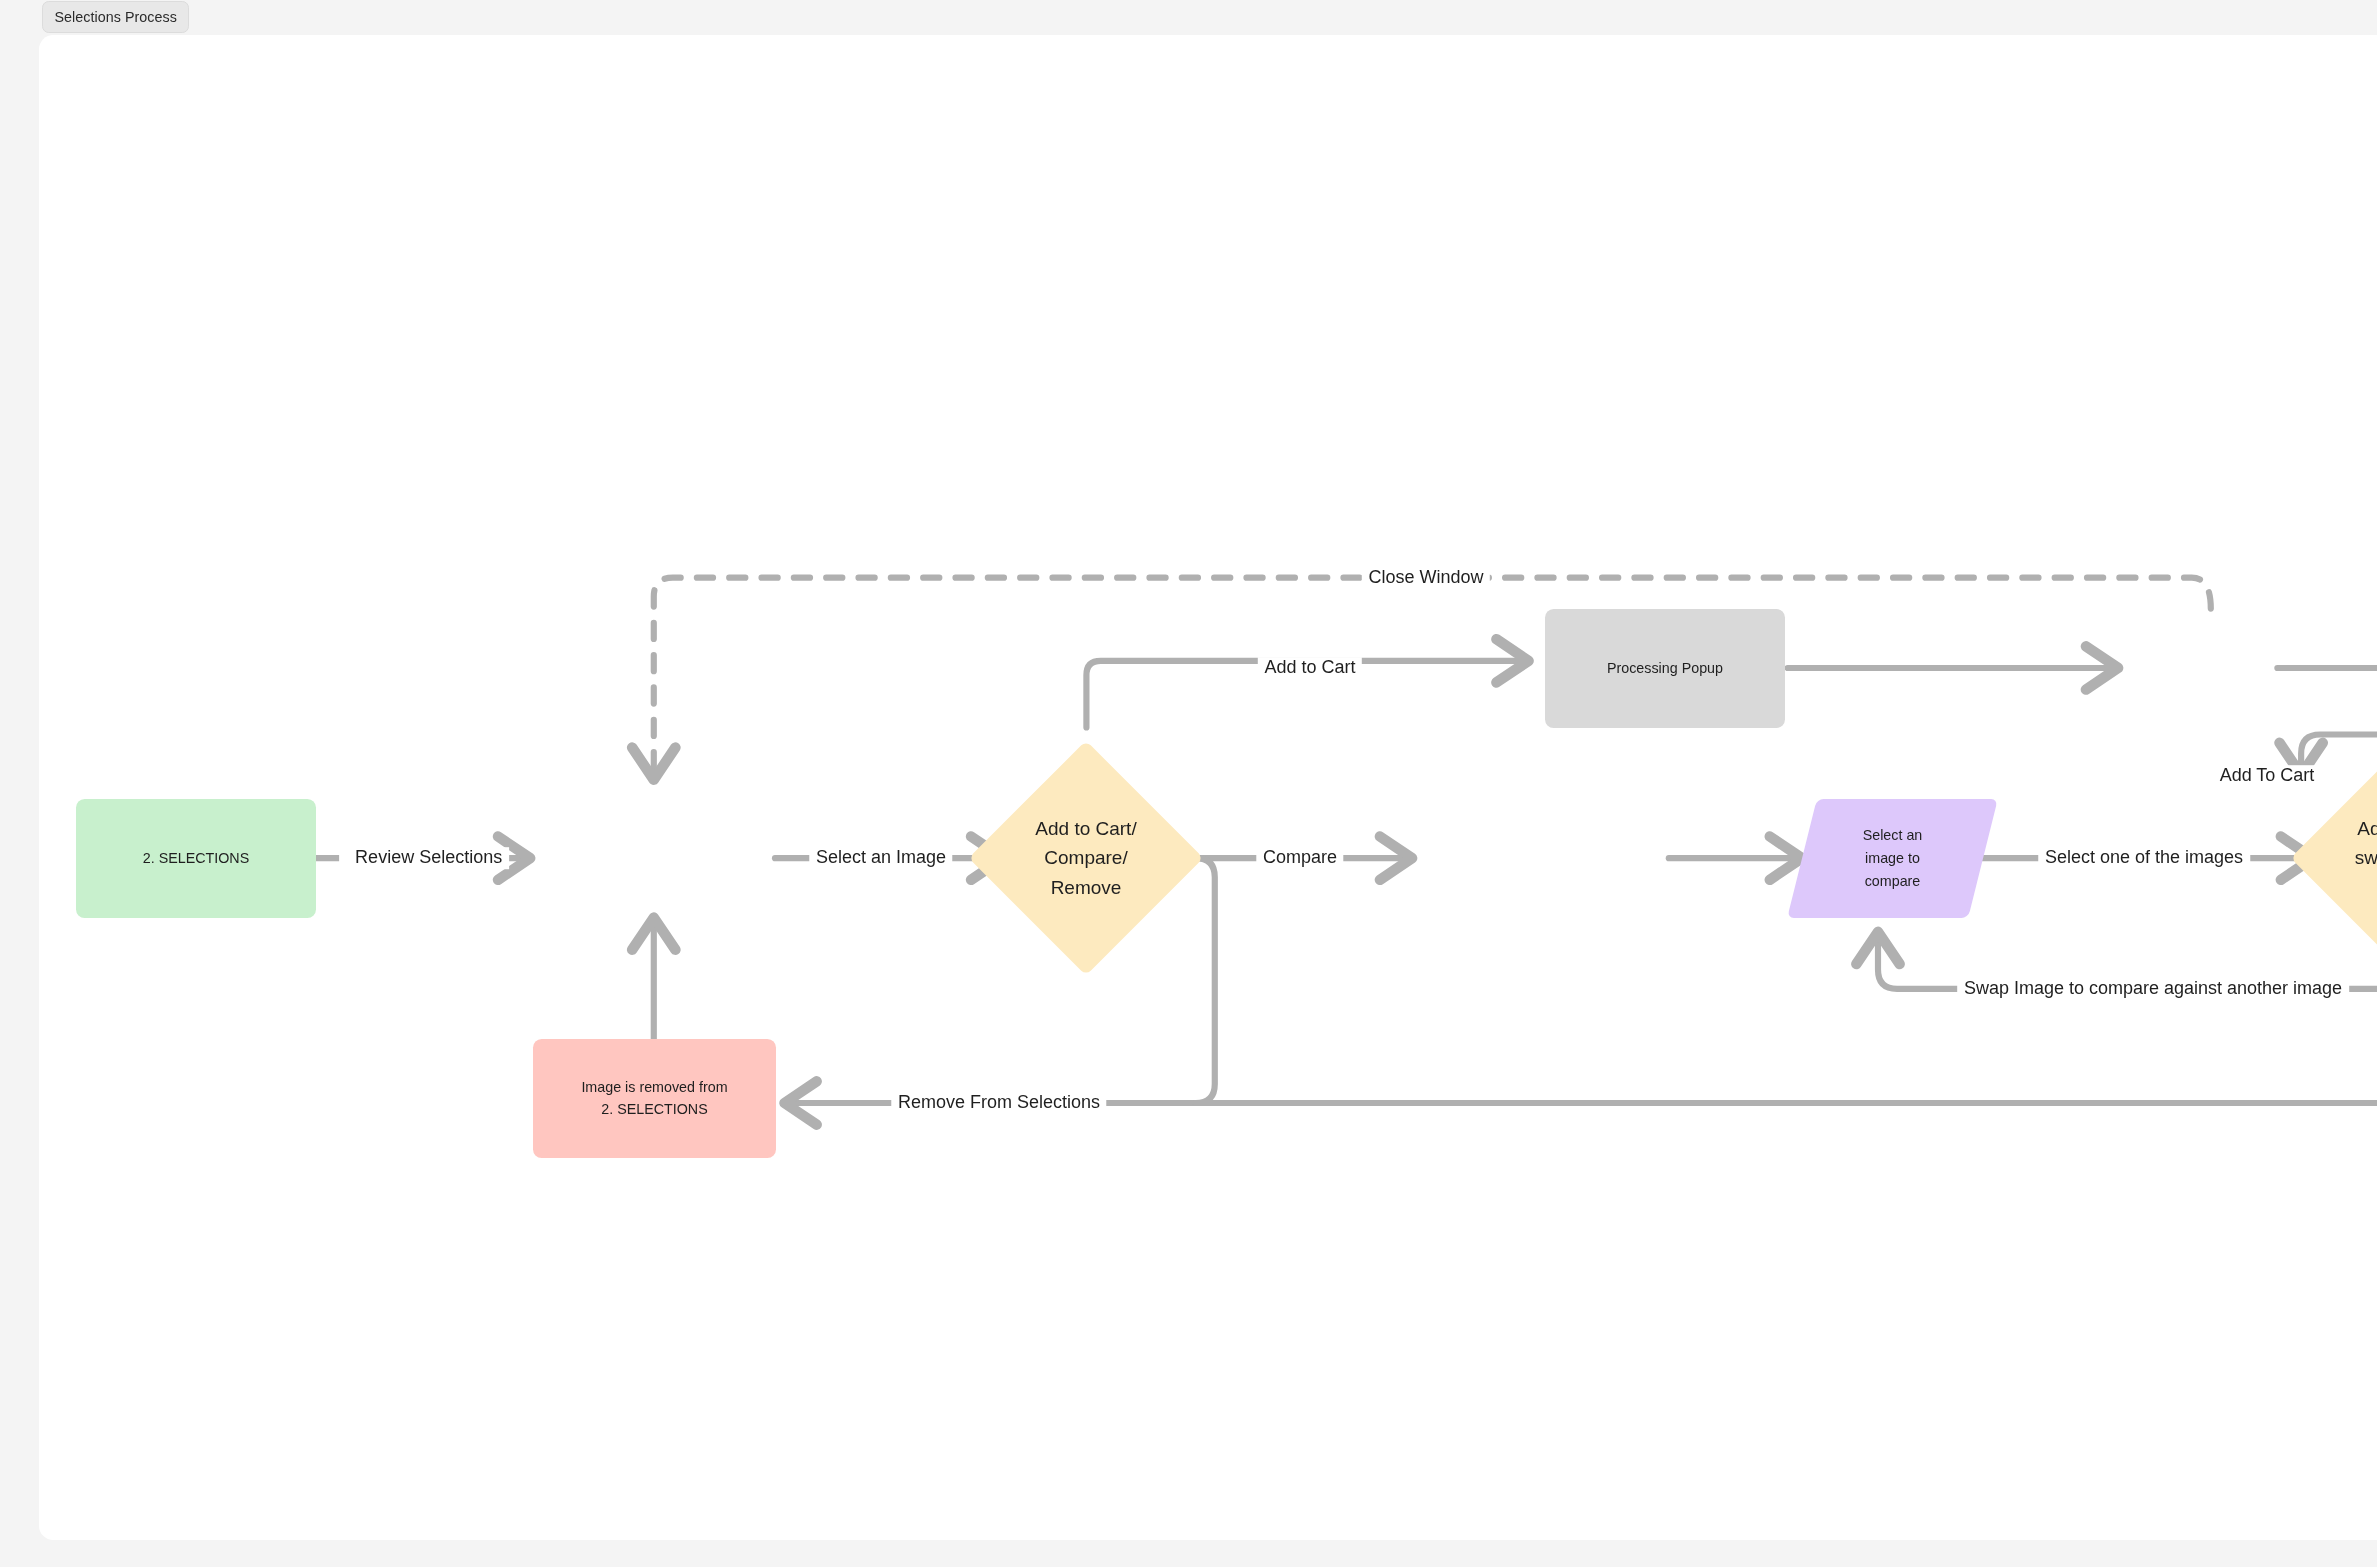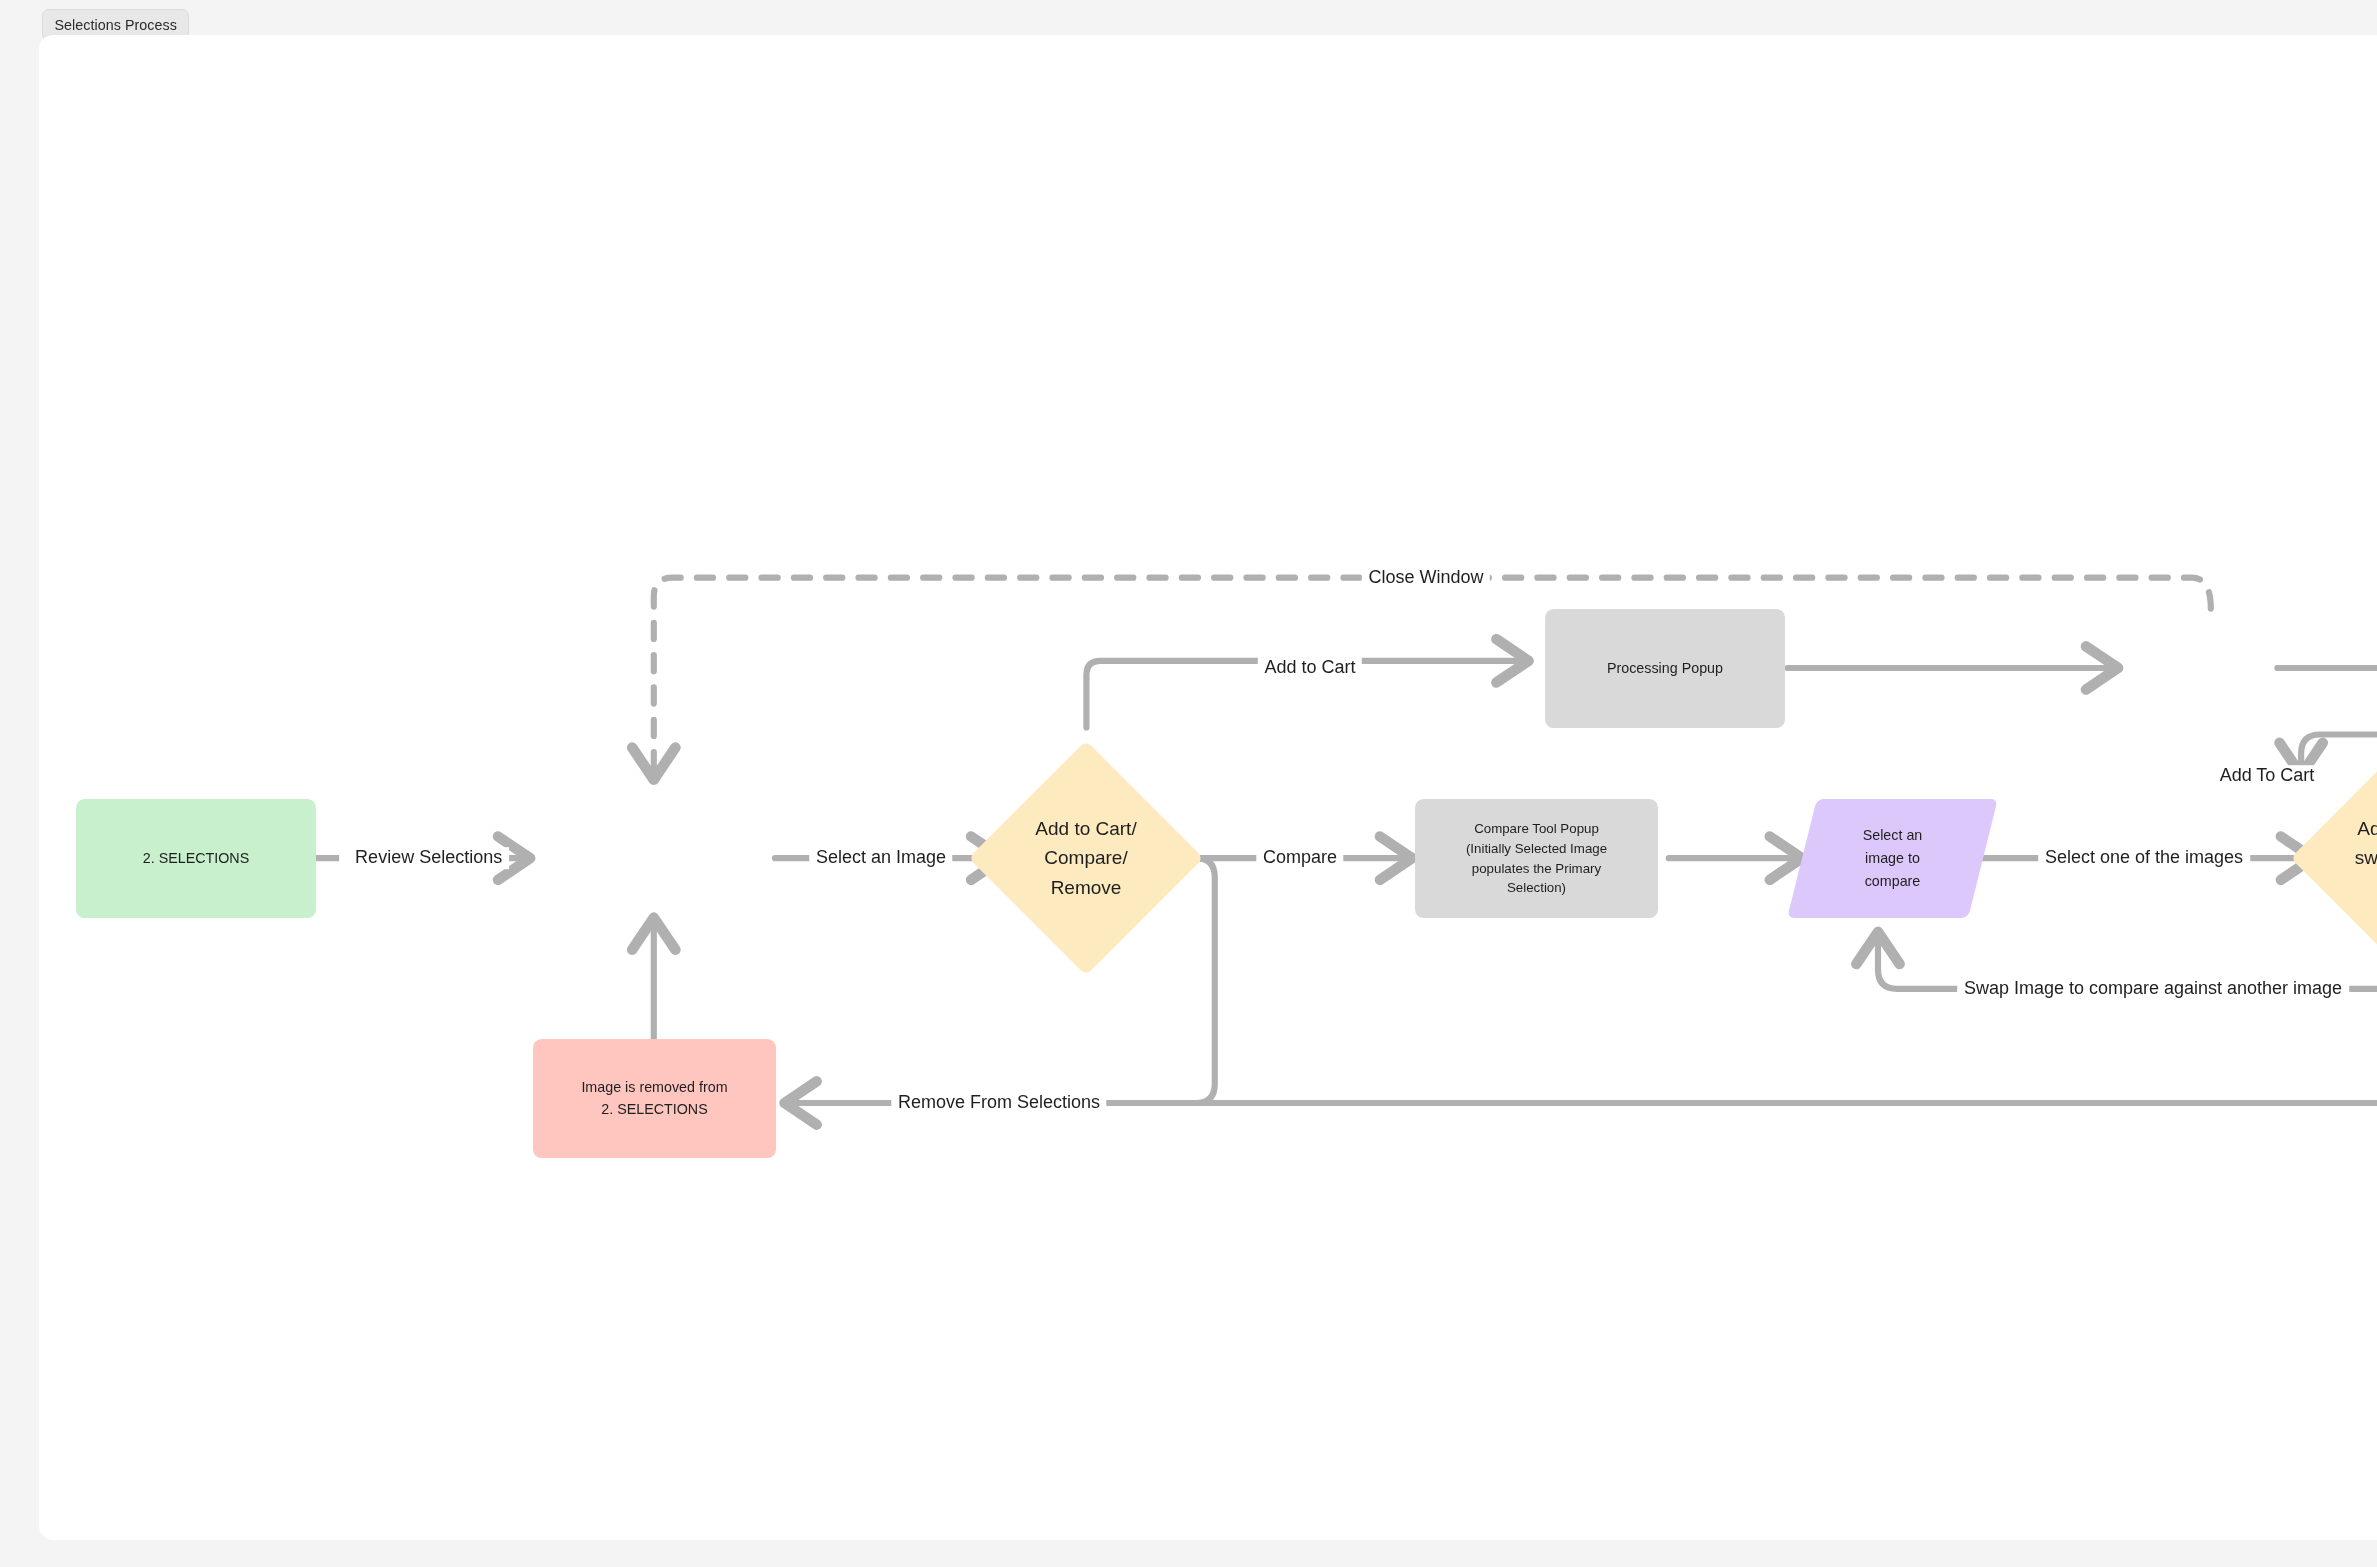--- a/index.html
+++ b/index.html
@@ -19,21 +19,21 @@
     overflow: hidden;
     background-color: #f4f4f4;
     background-image: radial-gradient(circle, #c9c9c9 1.9px, transparent 2.1px);
     background-size: 59px 59px;
     background-position: 14.7px 14.7px;
   }
   
   #tab-bar {
     position: absolute;
     left: 42px;
-    top: 8px;
+    top: 0;
     height: 34px;
     display: flex;
     align-items: center;
   }
   .tab {
     height: 30px;
     display: flex;
     align-items: center;
     padding: 0 11.4px;
     background: #e8e8e8;
@@ -206,28 +206,20 @@
 
   <div class="diamond" style="left:1003px; top:775px; width:166px; height:166px;">
     <div class="dshape"></div>
     <div class="dlabel">
       <div>Add to Cart/</div>
       <div>Compare/</div>
       <div>Remove</div>
     </div>
   </div>
 
-  <div class="node rect grey" style="left:1415px; top:799px; width:243px; height:119px; font-size:13.3px;">
-    <div>
-      <div>Compare Tool Popup</div>
-      <div>(Initially Selected Image</div>
-      <div>populates the Primary</div>
-      <div>Selection)</div>
-    </div>
-  </div>
 
   <div class="para lean-right" style="left:1802px; top:799px; width:181px; height:119px;">
     <div class="pshape"></div>
     <div class="plabel">
       <div>
         <div>Select an</div>
         <div>image to</div>
         <div>compare</div>
       </div>
     </div>

